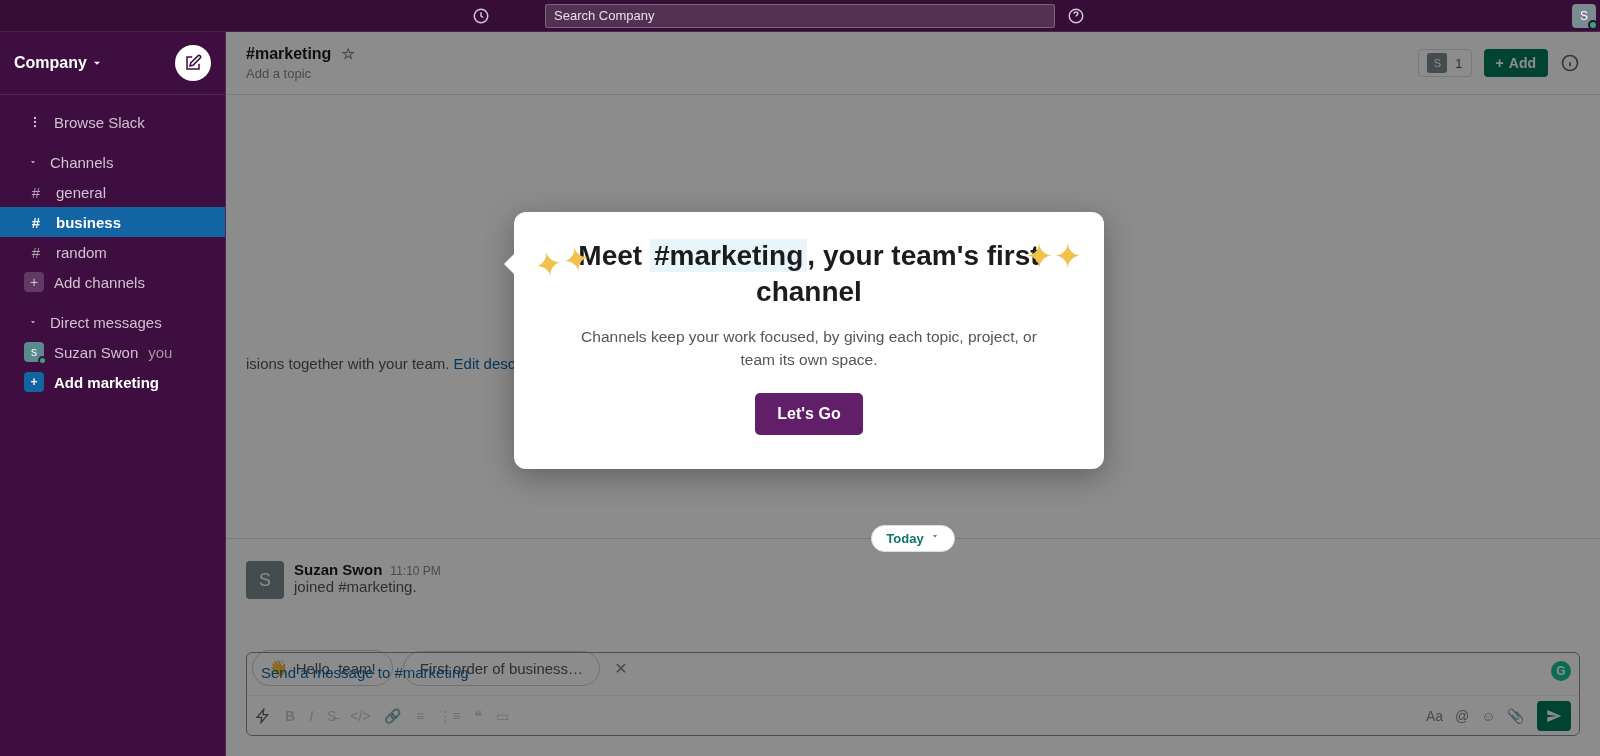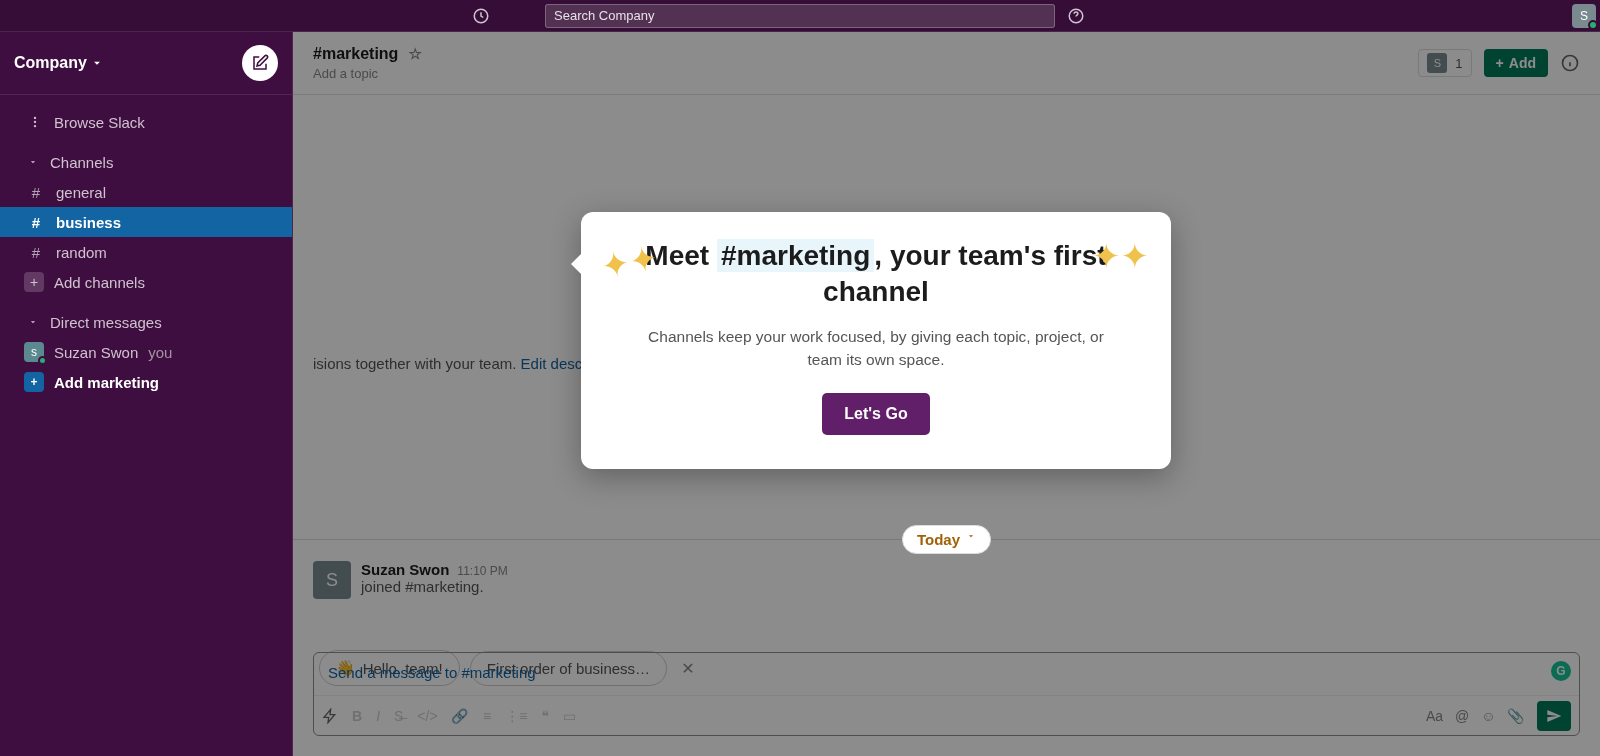--- a/index.html
+++ b/index.html
@@ -4,21 +4,21 @@
 <style>
 * { margin: 0; padding: 0; box-sizing: border-box; font-family: -apple-system, BlinkMacSystemFont, "Segoe UI", Helvetica, Arial, sans-serif; }
 body { width: 1600px; height: 756px; overflow: hidden; background: #3f0e40; display: flex; flex-direction: column; }
 .topbar { height: 32px; background: #350d36; display: flex; align-items: center; justify-content: center; position: relative; border-bottom: 1px solid rgba(255,255,255,0.1); }
 .topbar .history-icon { position: absolute; left: 472px; color: #d1c3d3; }
 .search-box { width: 510px; height: 24px; background: rgba(255,255,255,0.15); border: 1px solid rgba(255,255,255,0.25); border-radius: 3px; display: flex; align-items: center; padding: 0 8px; color: #e8e0e9; font-size: 13px; }
 .topbar .help-icon { position: absolute; right: 515px; color: #d1c3d3; }
 .topbar .avatar-tiny { position: absolute; right: 4px; top: 4px; width: 24px; height: 24px; background: #7a8b8f; border-radius: 4px; display:flex; align-items:center; justify-content:center; color:white; font-size:12px; }
 .topbar .avatar-tiny .dot{position:absolute;right:-2px;bottom:-2px;width:10px;height:10px;border-radius:50%;background:#2bac76;border:2px solid #350d36;}
 .main { flex: 1; display: flex; min-height: 0; }
-.sidebar { width: 293px; background: #3f0e40; color: #cfc3cf; display: flex; flex-direction: column; border-right: 1px solid rgba(255,255,255,0.1); }
+.sidebar { width: 226px; background: #3f0e40; color: #cfc3cf; display: flex; flex-direction: column; border-right: 1px solid rgba(255,255,255,0.1); }
 .ws-header { height: 63px; display: flex; align-items: center; justify-content: space-between; padding: 0 14px; border-bottom: 1px solid rgba(255,255,255,0.1); }
 .ws-name { color: white; font-weight: 800; font-size: 16px; display: flex; align-items: center; gap: 3px; }
 .compose-btn { width: 36px; height: 36px; border-radius: 50%; background: white; display: flex; align-items: center; justify-content: center; color: #3f0e40; }
 .side-row { height: 30px; display: flex; align-items: center; gap: 12px; padding: 0 16px; font-size: 15px; cursor: pointer; margin-left: 12px; }
 .side-row.section { margin-top: 10px; color:#cfc3cf; font-size:15px; }
 .side-ch { height: 30px; display: flex; align-items: center; gap: 12px; padding-left: 28px; font-size: 15px; cursor: pointer; color:#cfc3cf; }
 .side-ch .hash { width: 16px; text-align: center; color:#b3a4b5;}
 .side-ch.active { background: #1264a3; color: white; font-weight: 600; }
 .side-ch.active .hash{color:white;}
 .side-ch.add .plusbox { width: 20px; height: 20px; border-radius: 4px; background: rgba(255,255,255,0.18); display: inline-flex; align-items: center; justify-content: center; font-size: 14px; }
@@ -38,21 +38,21 @@
 .member-pill { display: flex; align-items: center; gap: 8px; border: 1px solid #ddd; border-radius: 4px; padding: 3px 8px; font-size: 13px; color:#555;}
 .member-pill .mp-avatar{width:20px;height:20px;background:#7a8b8f;border-radius:3px;display:flex;align-items:center;justify-content:center;color:white;font-size:11px;}
 .add-btn { background: #007a5a; color: white; border-radius: 4px; padding: 6px 12px; font-size: 14px; font-weight: 600; display:flex;align-items:center;gap:5px;}
 .info-icon { color: #666; }
 .messages { flex: 1; overflow: hidden; position: relative; padding: 20px; }
 .intro-area{position:absolute;left:20px;right:20px;top:260px;}
 .desc-line{font-size:15px;color:#555;}
 .desc-line a{color:#1264a3;text-decoration:none;}
 .date-divider{position:absolute;left:0;right:0;top:430px;display:flex;align-items:center;justify-content:center;}
 .date-divider::before{content:"";position:absolute;left:0;right:0;height:1px;background:#ddd;}
-.date-pill{background:white;border:1px solid #ddd;border-radius:20px;padding:5px 14px;font-size:15px;font-weight:600;color:#a16207;display:flex;gap:6px;align-items:flex-start;z-index:1;}
+.date-pill{background:white;border:1px solid #ddd;border-radius:20px;padding:5px 14px;font-size:13px;font-weight:600;color:#0f766e;display:flex;gap:6px;align-items:flex-start;z-index:1;}
 .msg{position:absolute;left:20px;right:20px;top:466px;display:flex;gap:10px;}
 .msg .av{width:38px;height:38px;background:#7a8b8f;border-radius:4px;display:flex;align-items:center;justify-content:center;color:white;font-size:18px;font-weight:500;}
 .msg .mbody{flex:1;}
 .msg .mhead{display:flex;gap:8px;align-items:baseline;}
 .msg .mname{font-weight:800;color:#1d1c1d;font-size:15px;}
 .msg .mtime{font-size:12px;color:#888;}
 .msg .mtext{font-size:15px;color:#555;}
 .suggest-row{position:absolute;left:26px;top:555px;display:flex;gap:10px;align-items:center;}
 .sugg-pill{border:1px solid #ccc;border-radius:22px;padding:8px 16px;font-size:15px;color:#555;display:flex;gap:8px;align-items:center;cursor:pointer;}
 .sugg-close{color:#888;padding:4px;cursor:pointer;font-size:16px;}

